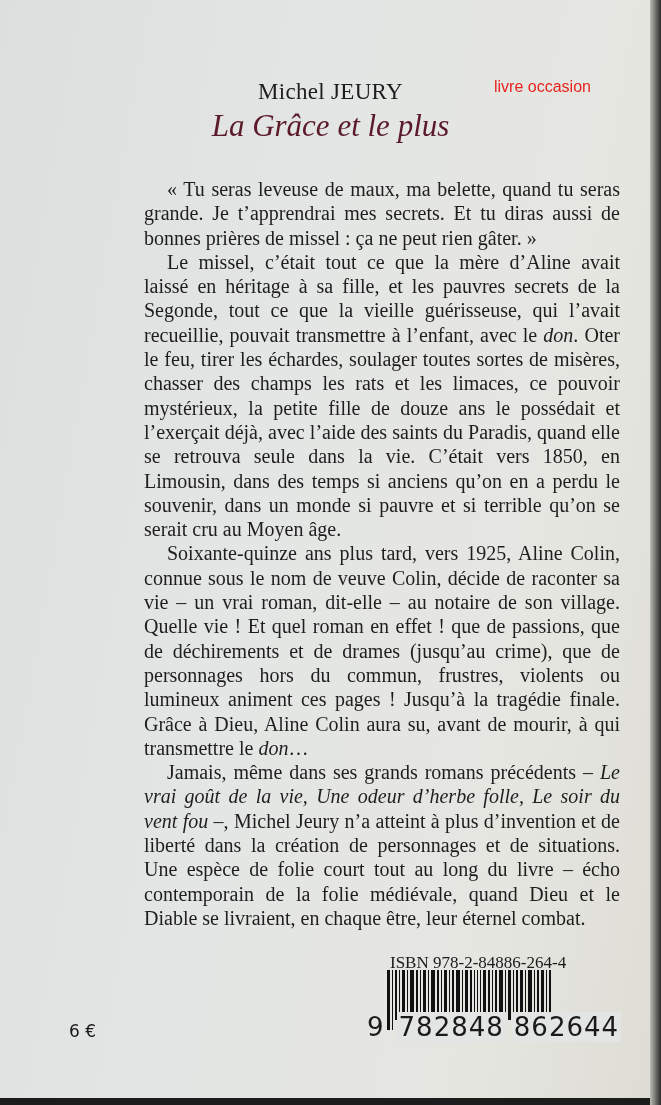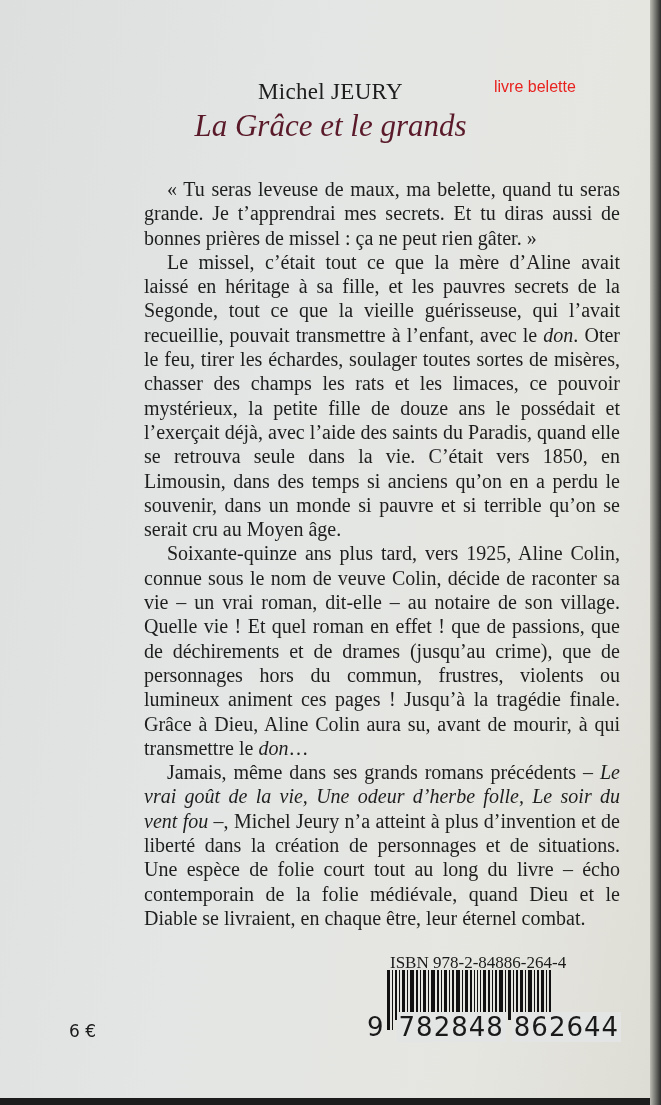--- a/index.html
+++ b/index.html
@@ -62,22 +62,22 @@
   .price {
     position: absolute; left: 69px; top: 1021px;
     font-family: "DejaVu Sans", sans-serif; font-size: 17px; color: #1a1a1a;
   }
 </style>
 </head>
 <body>
 
 <div class="cover">
   <div class="author">Michel JEURY</div>
-  <div class="watermark">livre belette</div>
-  <div class="title">La Grâce et le grands</div>
+  <div class="watermark">livre occasion</div>
+  <div class="title">La Grâce et le plus</div>
 
   <div class="blurb">
     <p>« Tu seras leveuse de maux, ma belette, quand tu seras grande. Je t’apprendrai mes secrets. Et tu diras aussi de bonnes prières de missel : ça ne peut rien gâter. »</p>
     <p><span>Le missel, c’était tout ce que la mère d’Aline avait laissé en héritage à sa fille, et les pauvres secrets de la Segonde, tout ce que la vieille guérisseuse, qui l’avait recueillie, pouvait transmettre à l’enfant, avec le </span><i>don</i><span>. Oter le feu, tirer les échardes, soulager toutes sortes de misères, chasser des champs les rats et les limaces, ce pouvoir mystérieux, la petite fille de douze ans le possédait et l’exerçait déjà, avec l’aide des saints du Paradis, quand elle se retrouva seule dans la vie. C’était vers 1850, en Limousin, dans des temps si anciens qu’on en a perdu le souvenir, dans un monde si pauvre et si terrible qu’on se serait cru au Moyen âge.</span></p>
     <p><span>Soixante-quinze ans plus tard, vers 1925, Aline Colin, connue sous le nom de veuve Colin, décide de raconter sa vie – un vrai roman, dit-elle – au notaire de son village. Quelle vie ! Et quel roman en effet ! que de passions, que de déchirements et de drames (jusqu’au crime), que de personnages hors du commun, frustres, violents ou lumineux animent ces pages ! Jusqu’à la tragédie finale. Grâce à Dieu, Aline Colin aura su, avant de mourir, à qui transmettre le </span><i>don</i><span>…</span></p>
     <p><span>Jamais, même dans ses grands romans précédents – </span><i>Le vrai goût de la vie, Une odeur d’herbe folle, Le soir du vent fou</i><span> –, Michel Jeury n’a atteint à plus d’invention et de liberté dans la création de personnages et de situations. Une espèce de folie court tout au long du livre – écho contemporain de la folie médiévale, quand Dieu et le Diable se livraient, en chaque être, leur éternel combat.</span></p>
   </div>
 
   <div class="isbn-label">ISBN 978-2-84886-264-4</div>
   <div class="barcode">

